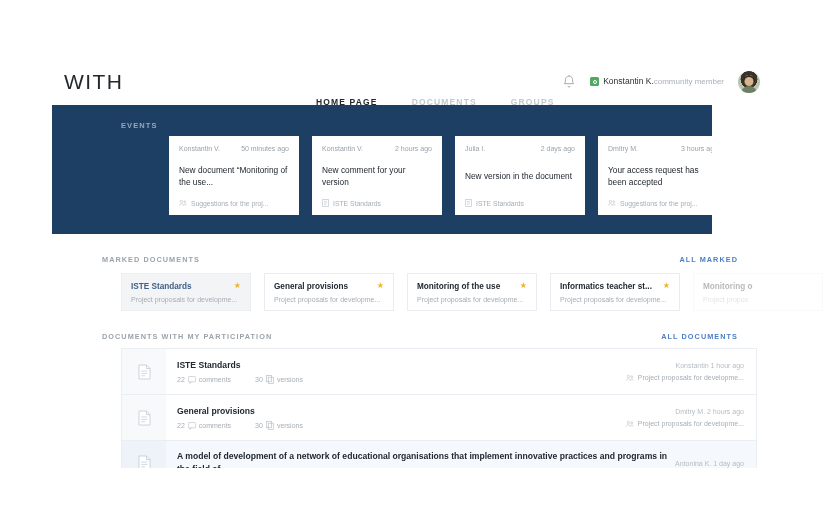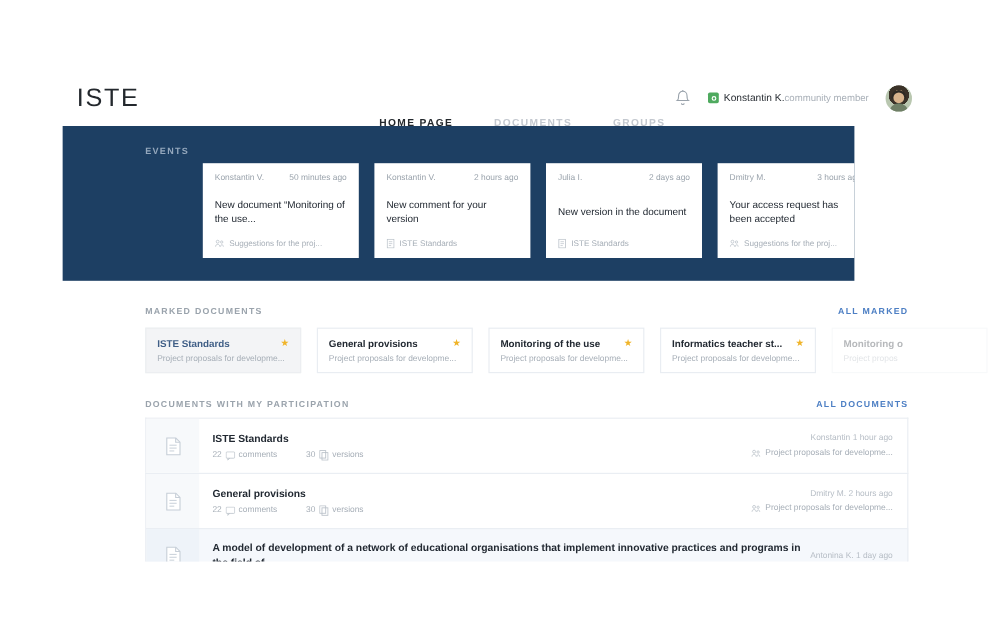--- a/index.html
+++ b/index.html
@@ -159,21 +159,21 @@
   .ev-foot { display:flex; align-items:center; gap: 4px; }
   .ev-foot-text { font-size: 6.8px; color: #a6aeb7; white-space:nowrap; }
   .ico { flex:0 0 auto; display:block; }
 
   
   .section-head {
     position: relative;
     display: flex;
     align-items: flex-end;
     justify-content: space-between;
-    margin-left: 69px;
+    margin-left: 50px;
     width: 636px;
   }
   .section-title {
     font-size: 7.3px; letter-spacing: 1.05px;
     color: #9aa3ac; font-weight: 700;
   }
   .section-link {
     font-size: 7.3px; letter-spacing: 1.05px;
     color: #4d7fc4; font-weight: 700; cursor: pointer;
   }
@@ -235,21 +235,21 @@
   .doc-author { font-size:7px; color:#b6bdc5; }
   .doc-group { display:flex; align-items:center; gap:4px; justify-content:flex-end; margin-top:5px; }
   .doc-group-text { font-size:7px; color:#a6aeb7; white-space:nowrap; }
 </style>
 </head>
 <body>
 
 <div id="app">
 
   <div class="header">
-    <div class="logo">ISTE</div>
+    <div class="logo">WITH</div>
     <div class="nav">
       <div class="nav-item active">HOME PAGE</div>
       <div class="nav-item">DOCUMENTS</div>
       <div class="nav-item">GROUPS</div>
     </div>
     <div class="header-right">
       <div class="bell">
         <svg width="14" height="16" viewBox="0 0 14 16">
           <path d="M7 2.1c-2.1 0-3.5 1.6-3.5 3.6 0 3.2-1.1 4-1.1 4h9.2s-1.1-.8-1.1-4c0-2-1.4-3.6-3.5-3.6z" fill="none" stroke="#99a2ab" stroke-width="0.9"></path>
           <path d="M5.9 12c0 .6.5 1.1 1.1 1.1s1.1-.5 1.1-1.1" fill="none" stroke="#99a2ab" stroke-width="0.9"></path>

